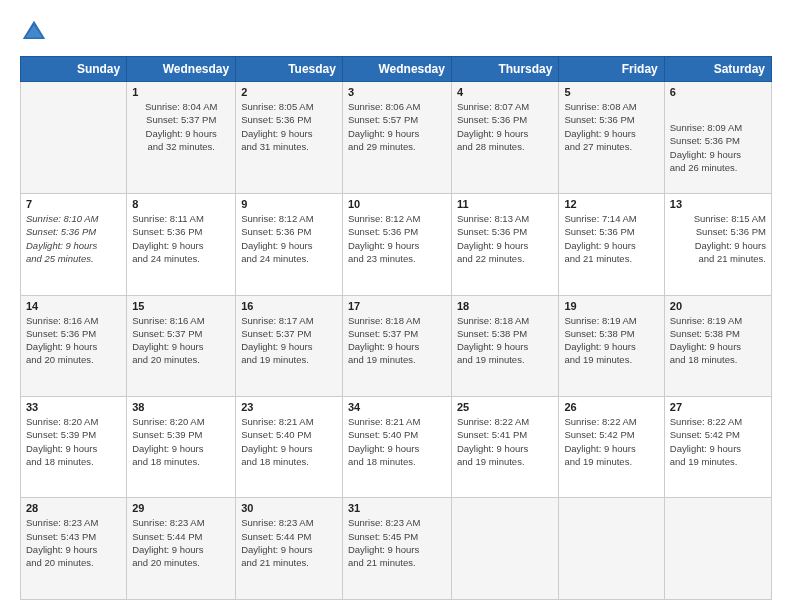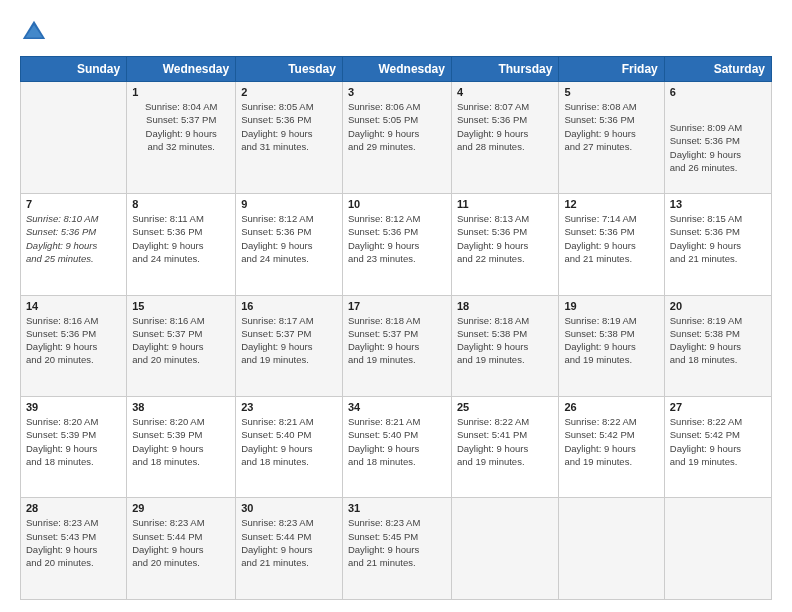--- a/index.html
+++ b/index.html
@@ -152,21 +152,21 @@
             <td>
               <span class="day-num">2</span>
               <div class="day-info" style="white-space: pre-line;">Sunrise: 8:05 AM
 Sunset: 5:36 PM
 Daylight: 9 hours
 and 31 minutes.</div>
             </td>
             <td>
               <span class="day-num">3</span>
               <div class="day-info" style="white-space: pre-line;">Sunrise: 8:06 AM
-Sunset: 5:05 PM
+Sunset: 5:57 PM
 Daylight: 9 hours
 and 29 minutes.</div>
             </td>
             <td>
               <span class="day-num">4</span>
               <div class="day-info" style="white-space: pre-line;">Sunrise: 8:07 AM
 Sunset: 5:36 PM
 Daylight: 9 hours
 and 28 minutes.</div>
             </td>
@@ -223,21 +223,21 @@
             </td>
             <td>
               <span class="day-num">12</span>
               <div class="day-info" style="white-space: pre-line;">Sunrise: 7:14 AM
 Sunset: 5:36 PM
 Daylight: 9 hours
 and 21 minutes.</div>
             </td>
             <td>
               <span class="day-num">13</span>
-              <div class="day-info" style="white-space: pre-line;">Sunrise: 8:15 AM
+              <div class="day-info" style="white-space: pre-line; text-align: right;">Sunrise: 8:15 AM
 Sunset: 5:36 PM
 Daylight: 9 hours
 and 21 minutes.</div>
             </td>
           </tr>
           <tr>
             <td>
               <span class="day-num">14</span>
               <div class="day-info" style="white-space: pre-line;">Sunrise: 8:16 AM
 Sunset: 5:36 PM
@@ -282,21 +282,21 @@
             <td>
               <span class="day-num">20</span>
               <div class="day-info" style="white-space: pre-line;">Sunrise: 8:19 AM
 Sunset: 5:38 PM
 Daylight: 9 hours
 and 18 minutes.</div>
             </td>
           </tr>
           <tr>
             <td>
-              <span class="day-num">39</span>
+              <span class="day-num">33</span>
               <div class="day-info" style="white-space: pre-line;">Sunrise: 8:20 AM
 Sunset: 5:39 PM
 Daylight: 9 hours
 and 18 minutes.</div>
             </td>
             <td>
               <span class="day-num">38</span>
               <div class="day-info" style="white-space: pre-line;">Sunrise: 8:20 AM
 Sunset: 5:39 PM
 Daylight: 9 hours

